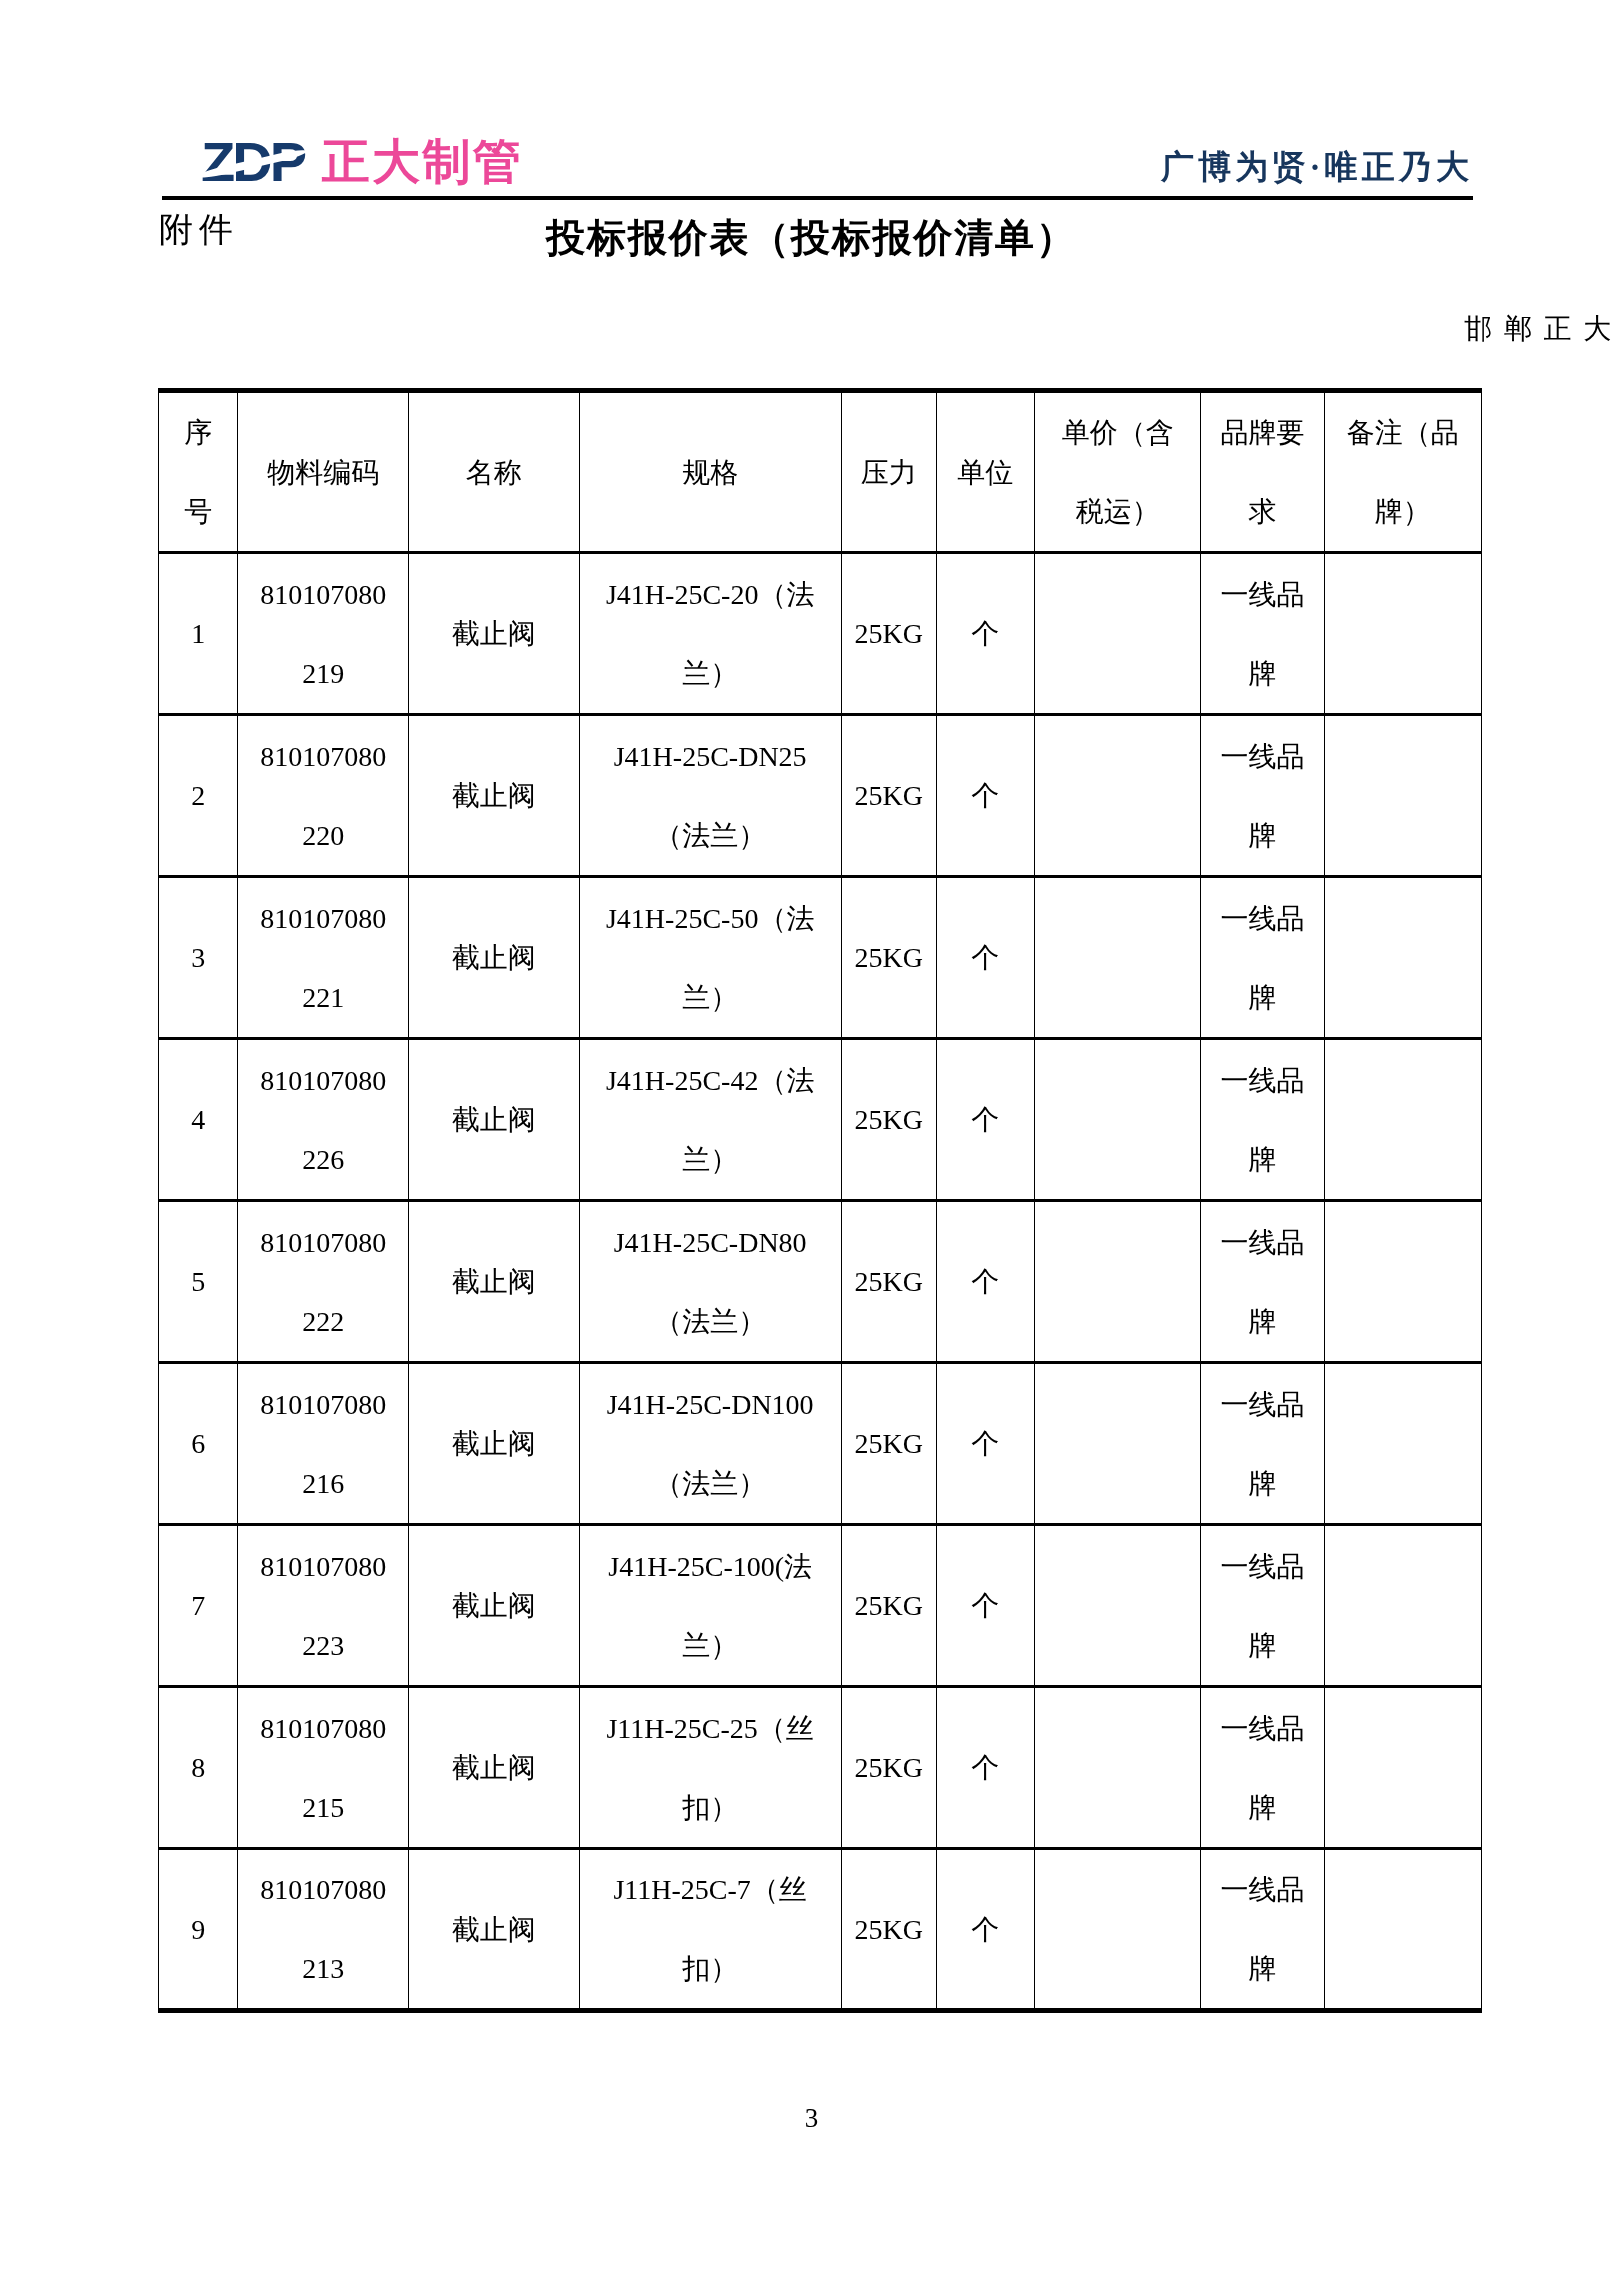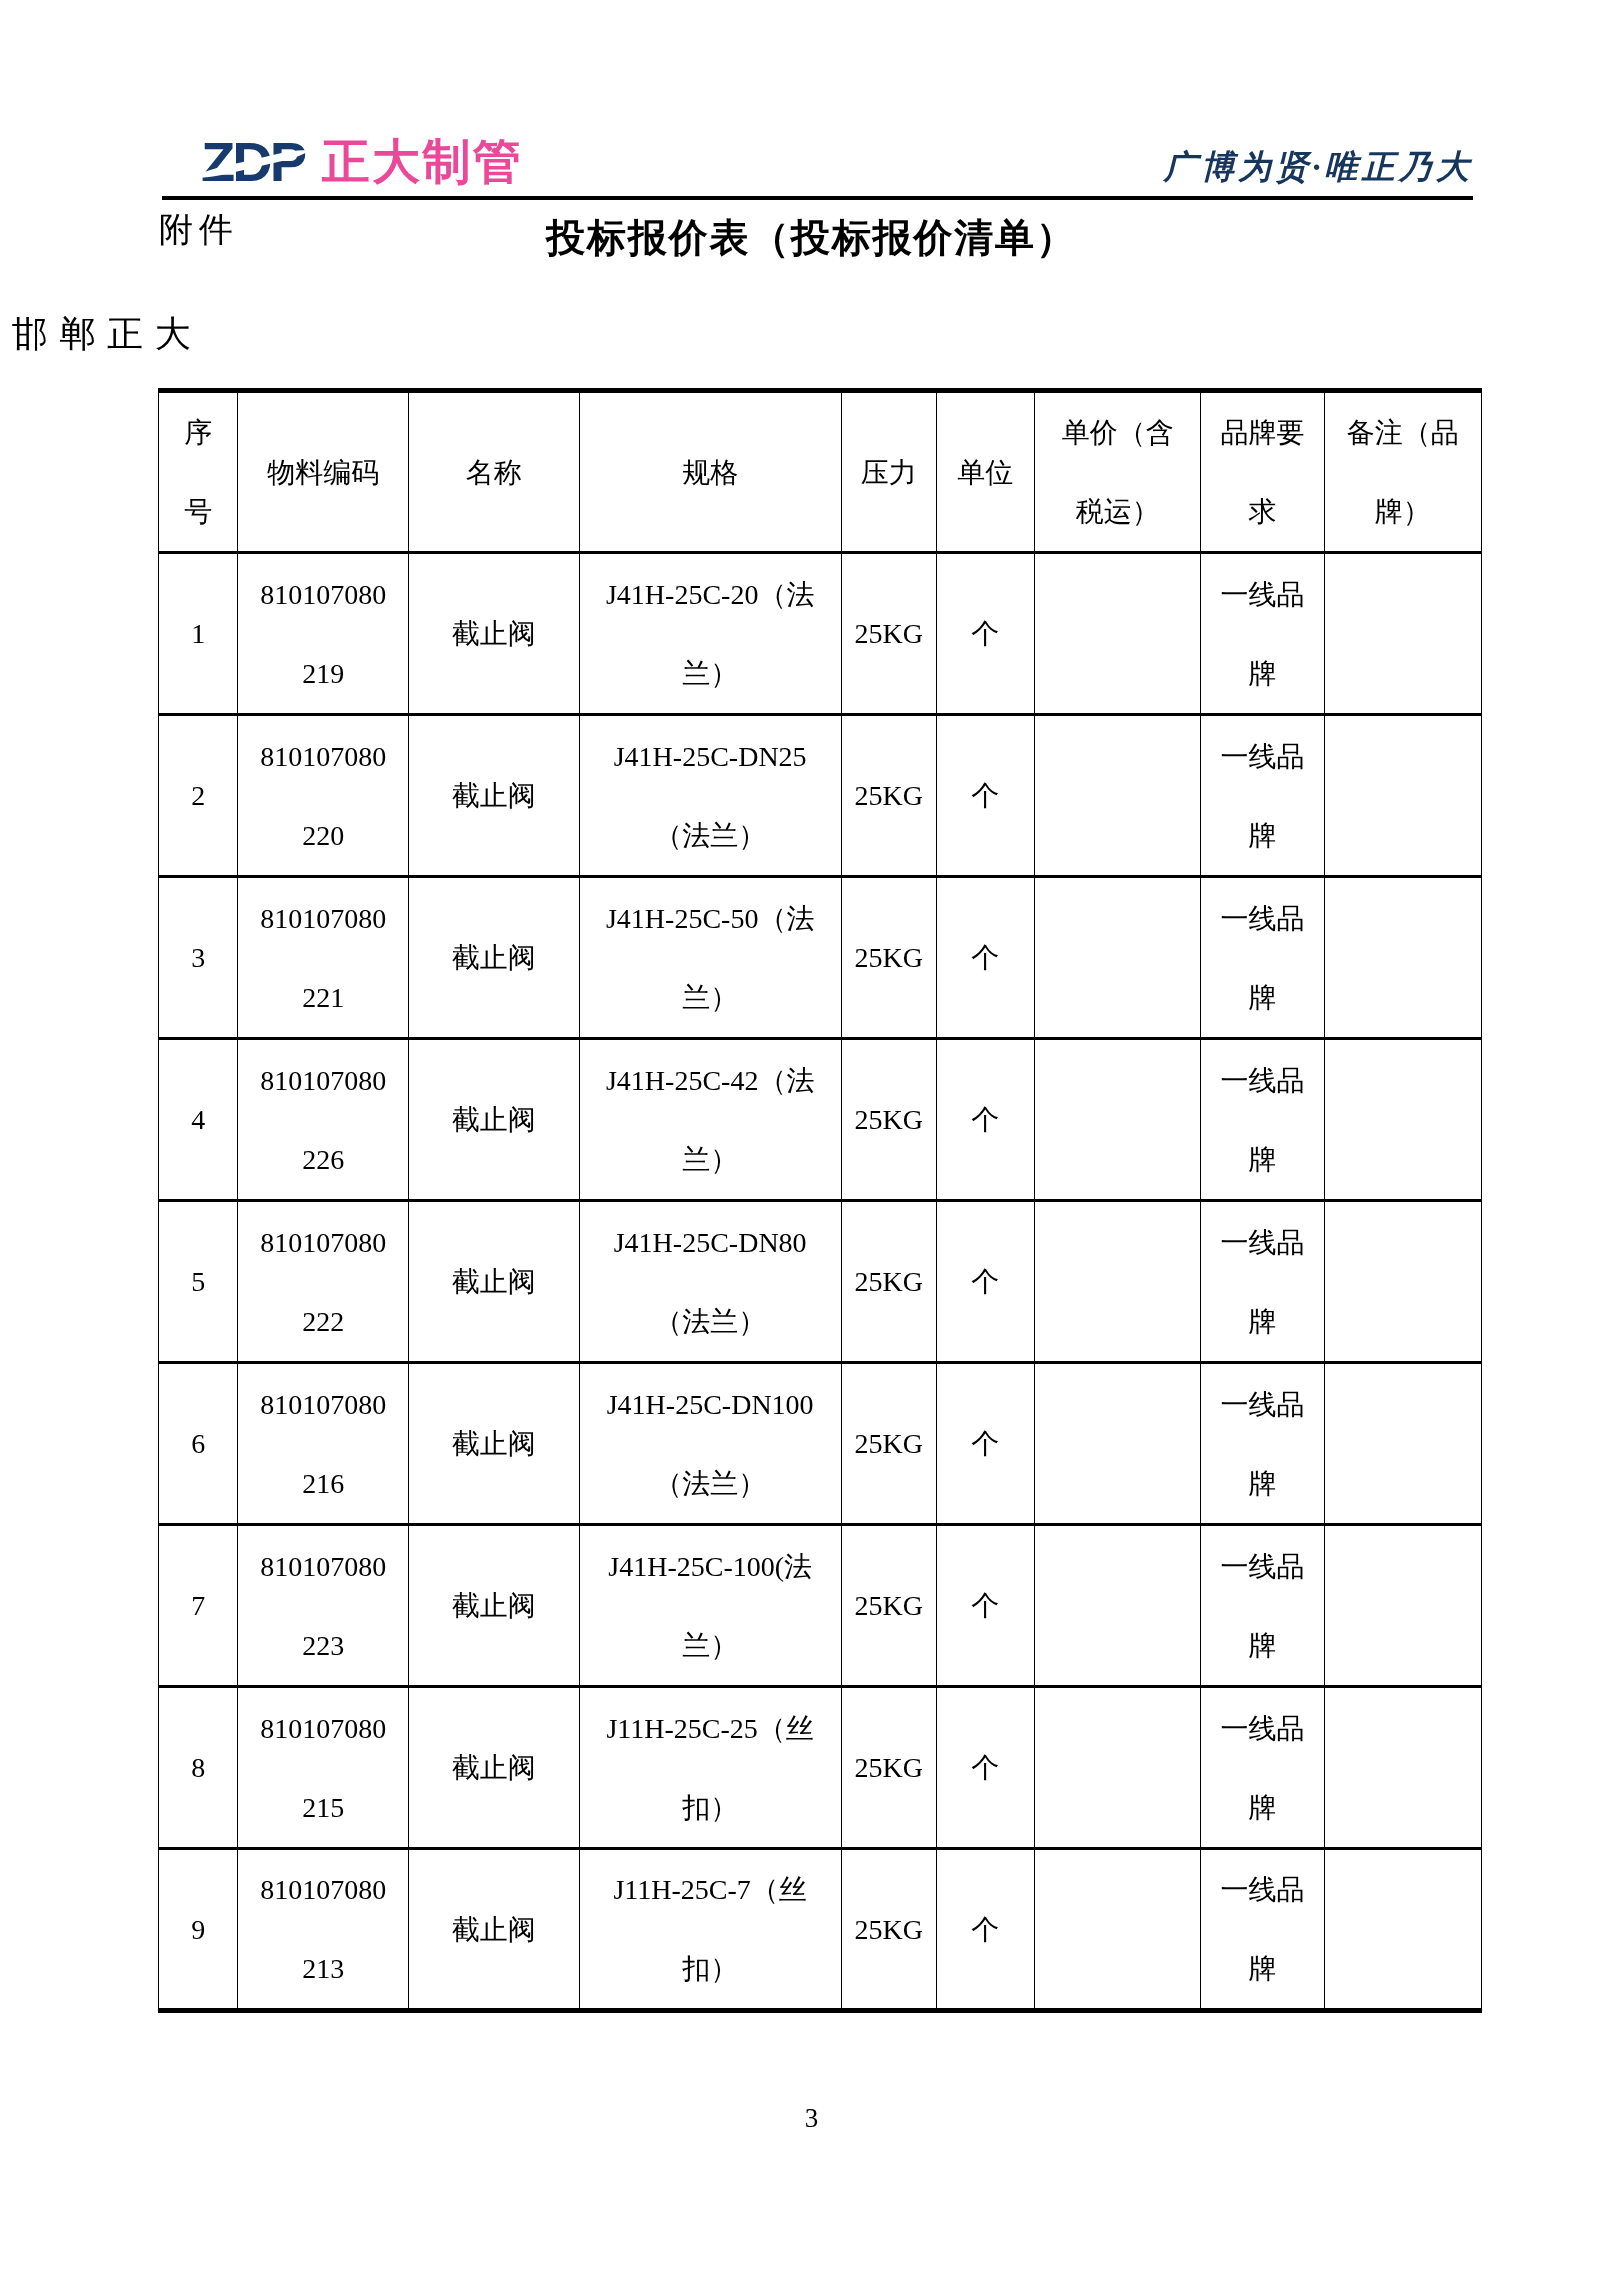--- a/index.html
+++ b/index.html
@@ -53,21 +53,20 @@
   }
   .slogan {
     position: absolute;
     right: 150px;
     top: 145px;
     font-size: 33px;
     font-weight: 700;
     color: #17365d;
     letter-spacing: 4.1px;
     white-space: nowrap;
-    font-style: italic;
   }
   .rule {
     position: absolute;
     left: 162px;
     right: 150px;
     top: 196px;
     height: 4.1px;
     background: #000000;
   }
 
@@ -88,22 +87,22 @@
     text-align: center;
     font-size: 39px;
     font-weight: 700;
     letter-spacing: 1.8px;
   }
   .subtitle {
     position: absolute;
     left: 0;
     right: 0;
     top: 310px;
-    text-align: left;
-    font-size: 36px;
+    text-align: right;
+    font-size: 28px;
     letter-spacing: 11.7px;
     padding-left: 11.7px;
   }
 
   
   table.quote {
     position: absolute;
     left: 158px;
     top: 388px;
     width: 1324px;

